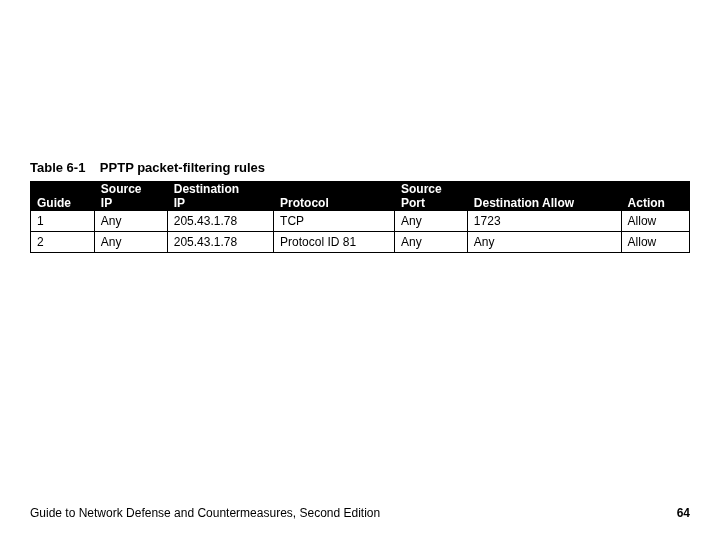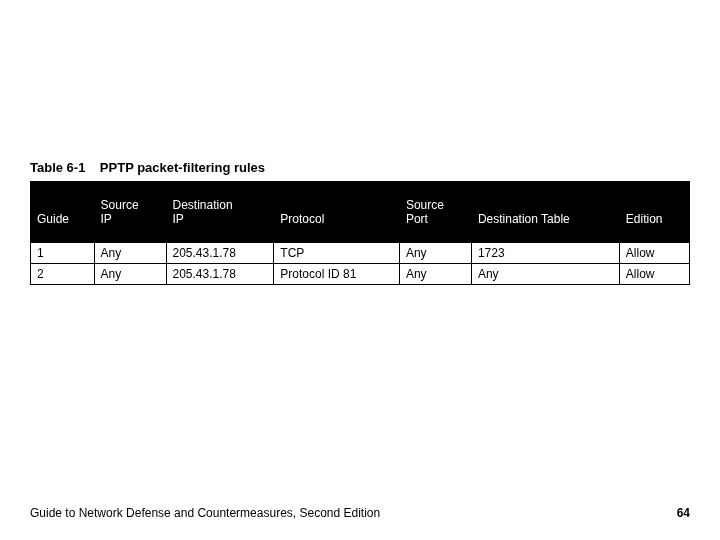--- a/index.html
+++ b/index.html
@@ -40,23 +40,23 @@
     .data-table {
       border-collapse: collapse;
       width: 660px;
       font-size: 12px;
     }
 
     .data-table th {
       background: #000000;
       color: #ffffff;
       border: 1px solid #000000;
-      padding: 16px 6px;
+      padding: 0 6px;
       text-align: left;
-      font-weight: normal;
+      font-weight: bold;
       vertical-align: bottom;
       font-size: 12px;
     }
 
     .data-table td {
       border: 1px solid #000000;
       padding: 3px 6px;
       vertical-align: middle;
       font-size: 12px;
       background: #ffffff;
@@ -94,22 +94,22 @@
   </div>
 
   <table class="data-table">
     <thead>
       <tr>
         <th>Guide</th>
         <th>Source<br>IP</th>
         <th>Destination<br>IP</th>
         <th>Protocol</th>
         <th>Source<br>Port</th>
-        <th>Destination Table</th>
-        <th>Edition</th>
+        <th>Destination Allow</th>
+        <th>Action</th>
       </tr>
     </thead>
     <tbody id="table-body">
     <tr>
           <td>1</td>
           <td>Any</td>
           <td>205.43.1.78</td>
           <td>TCP</td>
           <td>Any</td>
           <td>1723</td>

